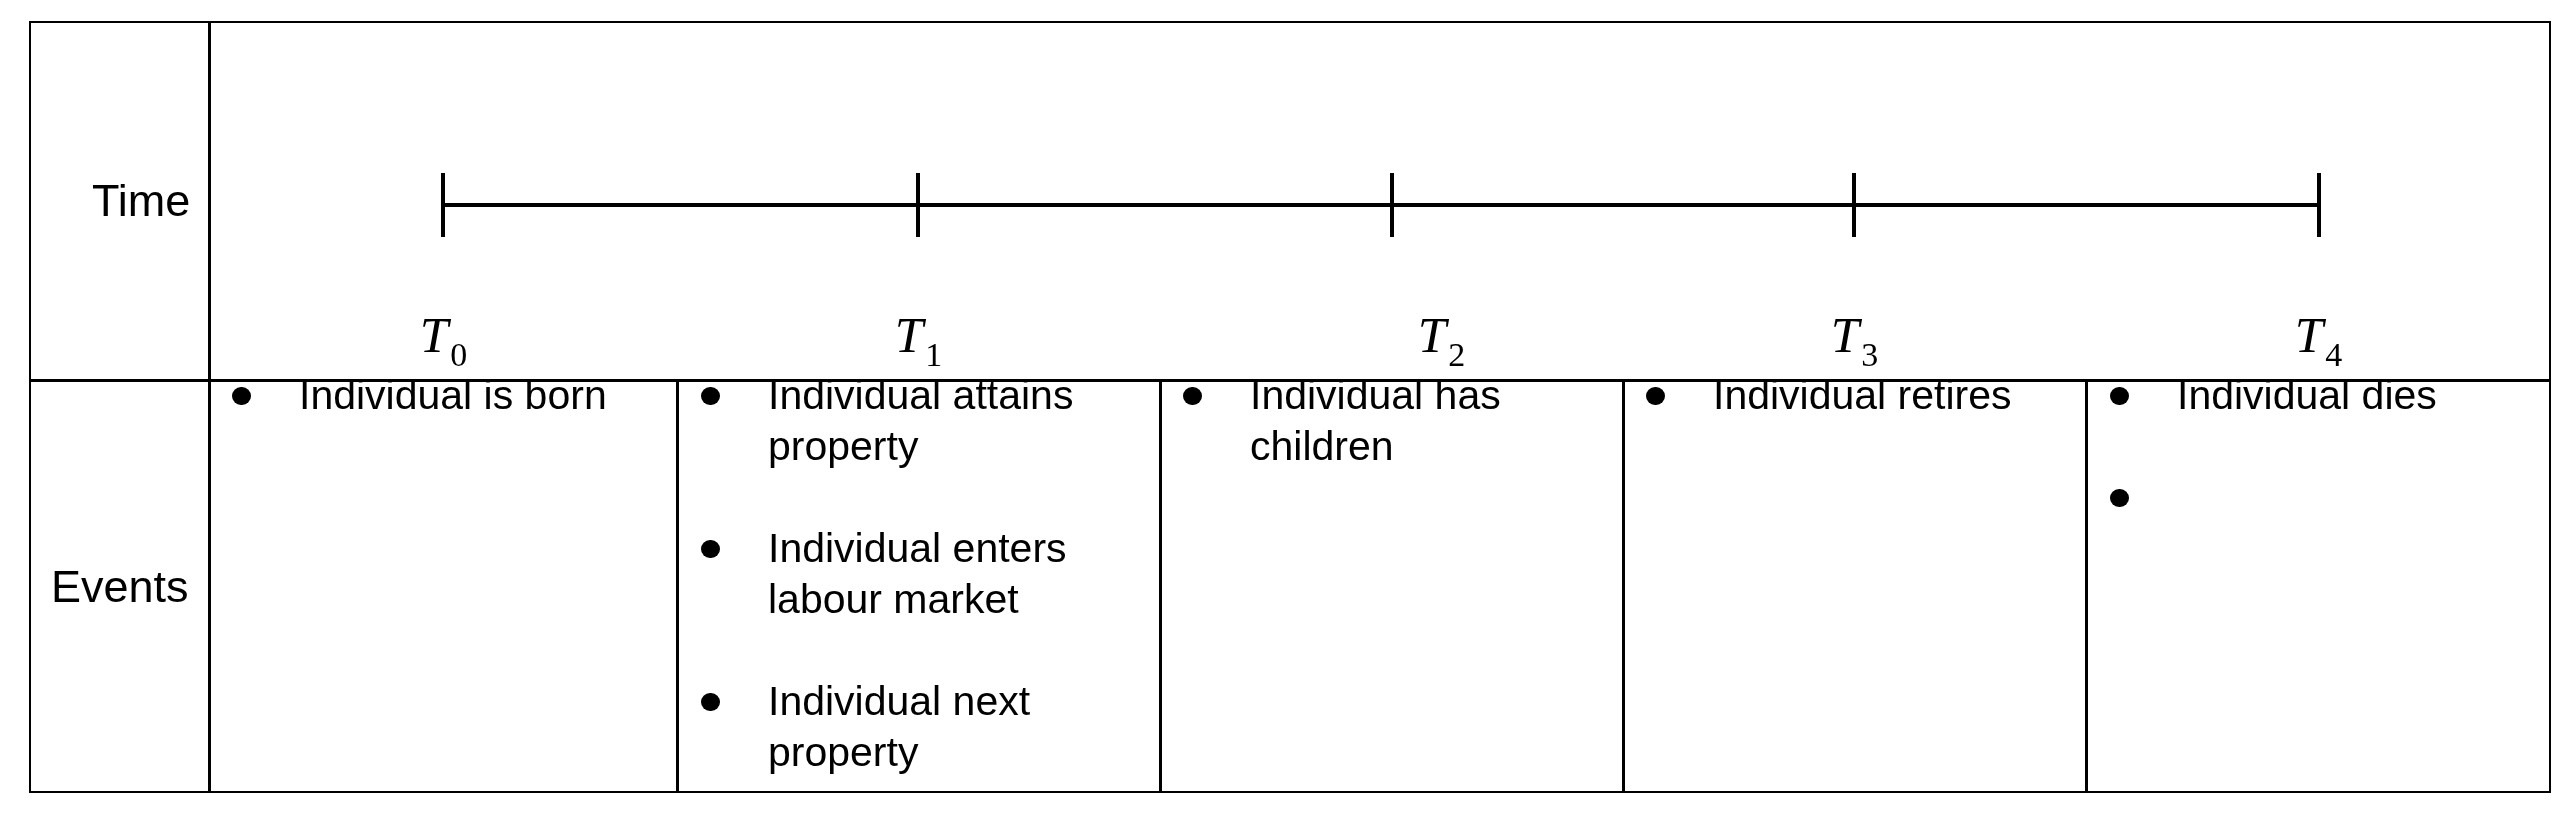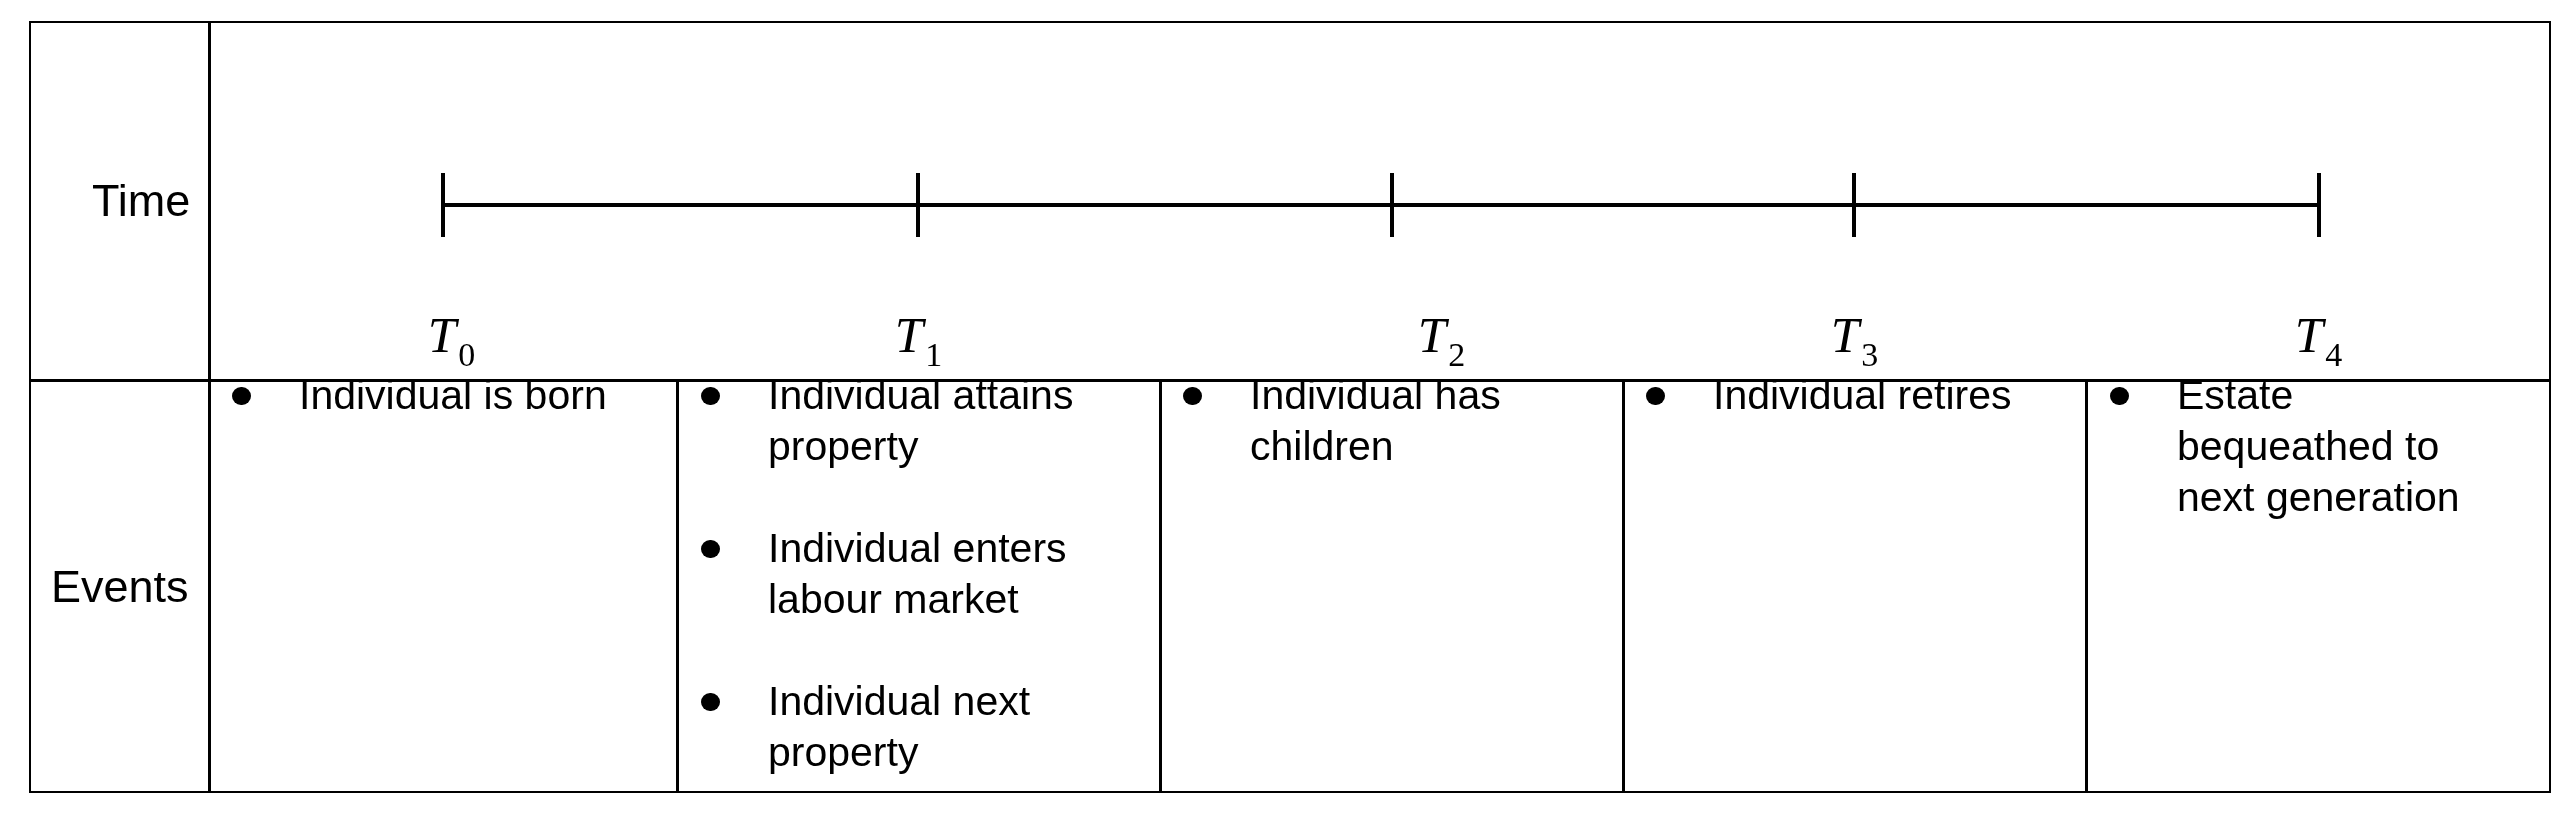--- a/index.html
+++ b/index.html
@@ -49,21 +49,21 @@
     white-space: nowrap;
   }
   .t-label .t-base { font-style: italic; }
   .t-label .t-sub  {
     font-style: normal;
     font-size: 34px;
     position: relative;
     top: 13.5px;
     margin-left: 2px;
   }
-  .t-label-0 { left: 350px; }
+  .t-label-0 { left: 342px; }
   .t-label-1 { left: 817px; }
   .t-label-2 { left: 1340px; }
   .t-label-3 { left: 1753px; }
   .t-label-4 { left: 2217px; }
 
   .row-label {
     position: absolute;
     left: 51px;
     font-size: 45px;
     line-height: 51px;
@@ -148,19 +148,18 @@
 property</span></div>
     </div>
   <div class="events-cell cell-2">
       <div class="event-item"><span class="bullet"></span><span class="event-text">Individual has
 children</span></div>
     </div>
   <div class="events-cell cell-3">
       <div class="event-item"><span class="bullet"></span><span class="event-text">Individual retires</span></div>
     </div>
   <div class="events-cell cell-4">
-      <div class="event-item"><span class="bullet"></span><span class="event-text">Estate
-bequeathed to
-next generation</span></div>
+      <div class="event-item"><span class="bullet"></span><span class="event-text">Individual dies</span></div>
+      <div class="event-item"><span class="bullet"></span></div>
     </div>
 
 </div>
 
 
 </body></html>

